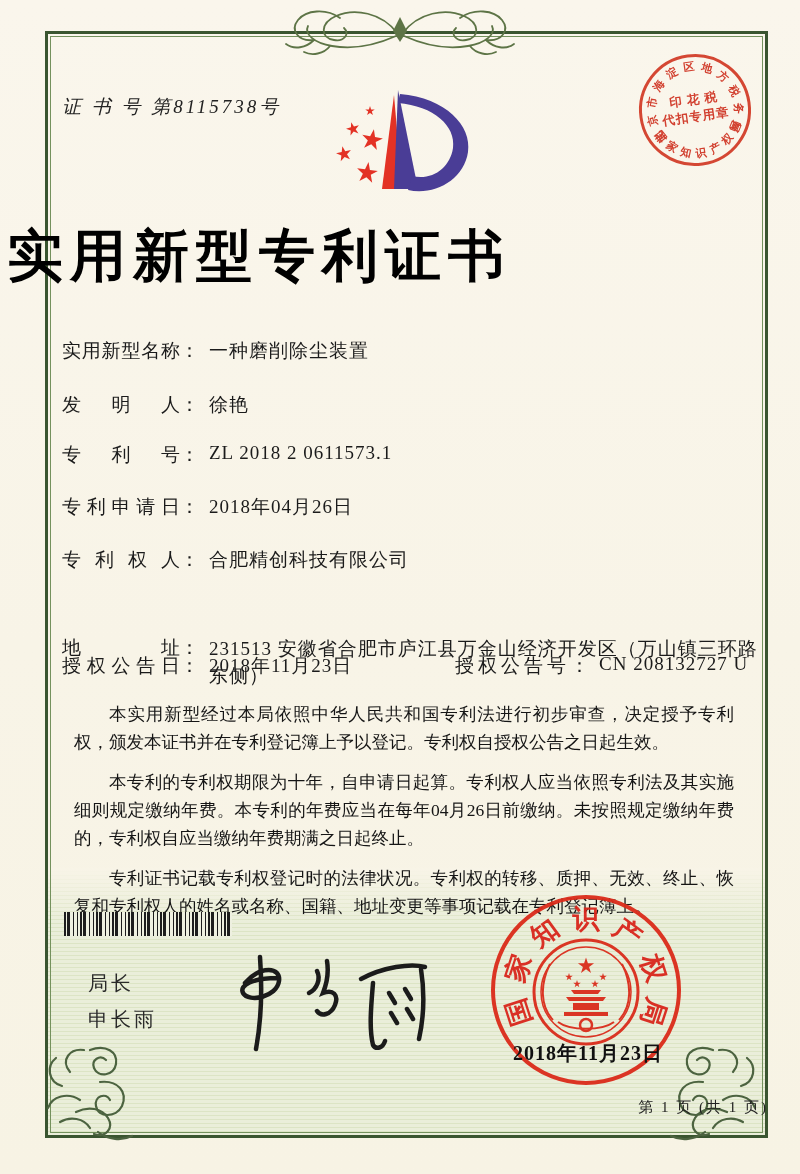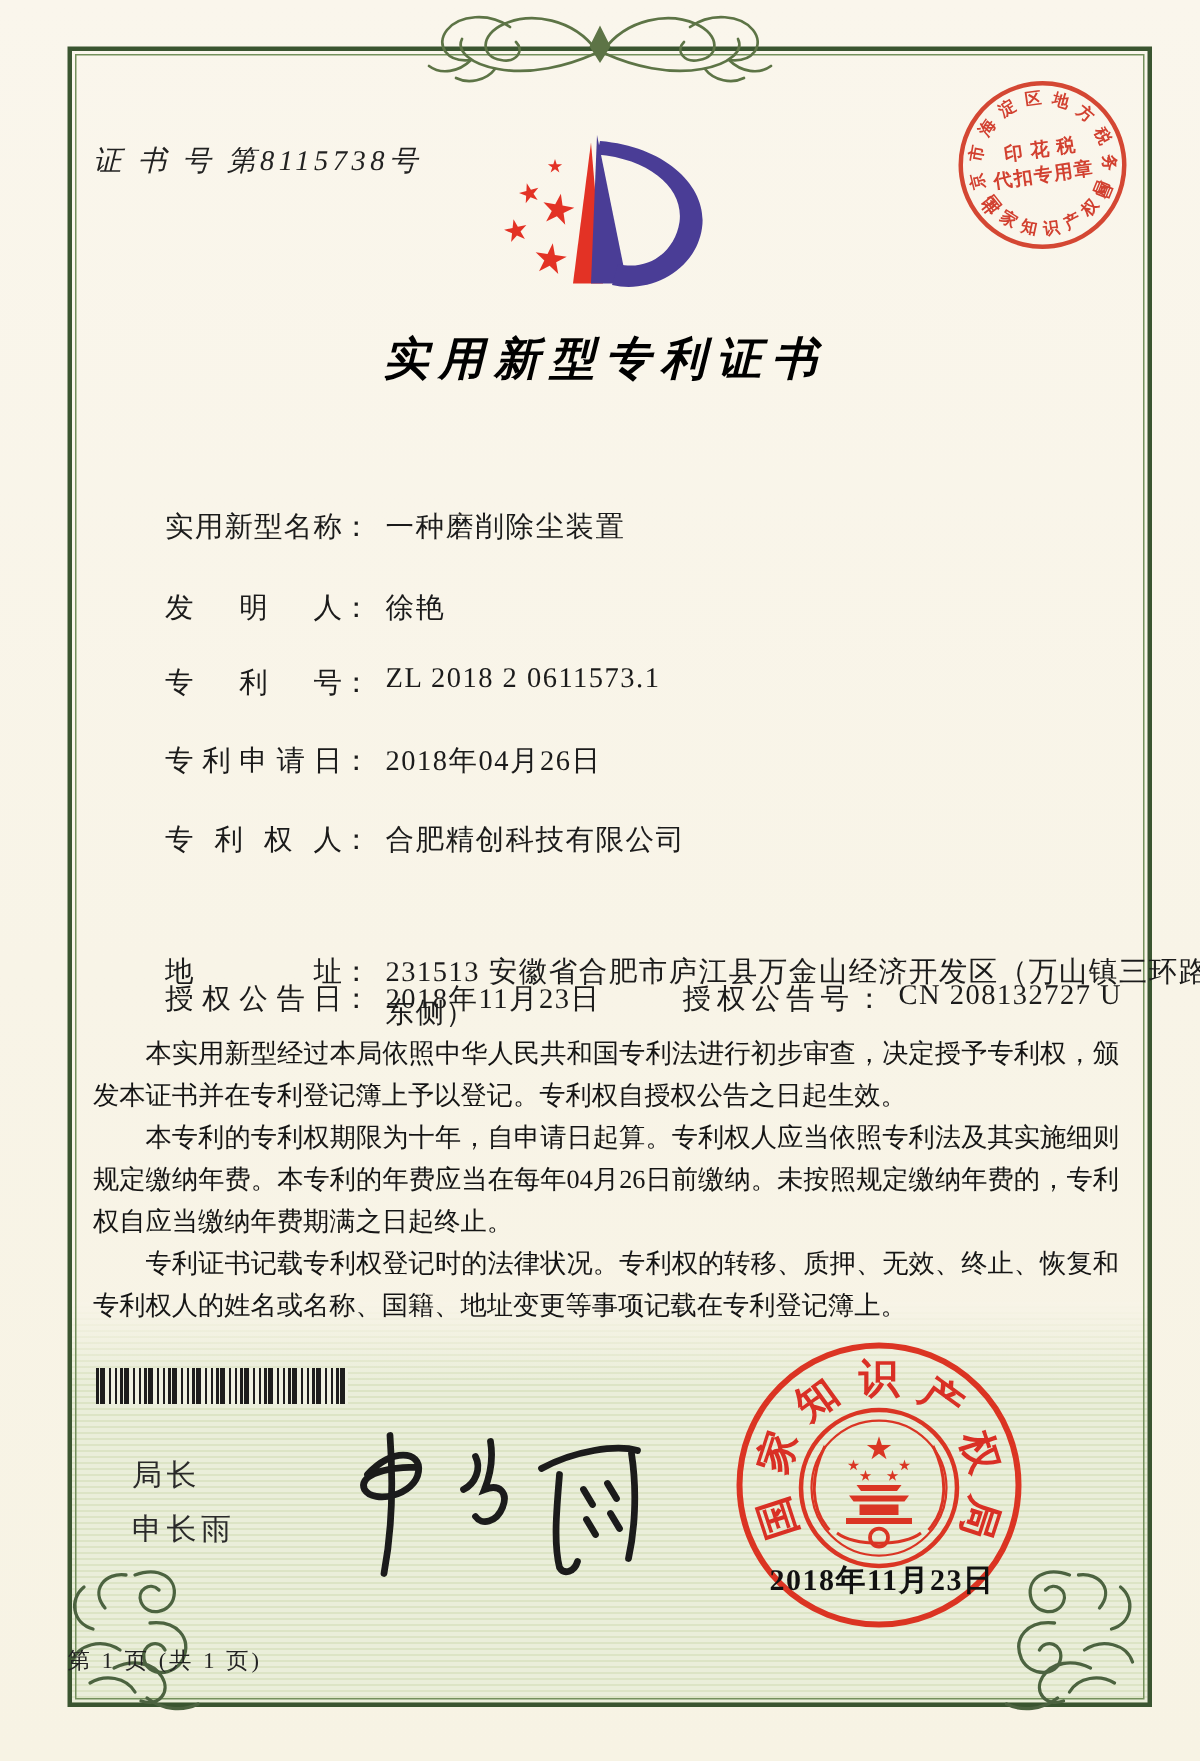--- a/index.html
+++ b/index.html
@@ -44,34 +44,34 @@
   .tax-bottom span:nth-child(2){transform:rotate(220deg) translateY(-43px) rotate(180deg);}
   .tax-bottom span:nth-child(3){transform:rotate(200deg) translateY(-43px) rotate(180deg);}
   .tax-bottom span:nth-child(4){transform:rotate(180deg) translateY(-43px) rotate(180deg);}
   .tax-bottom span:nth-child(5){transform:rotate(160deg) translateY(-43px) rotate(180deg);}
   .tax-bottom span:nth-child(6){transform:rotate(140deg) translateY(-43px) rotate(180deg);}
   .tax-bottom span:nth-child(7){transform:rotate(120deg) translateY(-43px) rotate(180deg);}
   .tax-center{position:absolute;left:50%;top:50%;transform:translate(-50%,-54%);width:90px;
         text-align:center;color:#cf3322;font-weight:bold;}
   .tax-center div{font-size:12.5px;line-height:17px;letter-spacing:1px;}
   
-  .title{position:absolute;left:0;top:219px;width:100%;text-align:center;z-index:4;
-        font-size:30px;font-weight:bold;letter-spacing:7px;text-indent:7px;color:#000;font-style:italic;}
+  .title{position:absolute;left:0;top:219px;width:100%;z-index:4;
+        font-size:56px;font-weight:bold;letter-spacing:7px;text-indent:7px;color:#000;}
   
   .field-row{position:absolute;left:62px;z-index:4;font-size:19px;white-space:nowrap;color:#1b1b1b;}
-  .flabel{display:inline-block;width:118px;text-align:justify;text-align-last:justify;vertical-align:top;margin-left:48px;}
+  .flabel{display:inline-block;width:118px;text-align:justify;text-align-last:justify;vertical-align:top;}
   .fcolon{display:inline-block;vertical-align:top;}
   .fvalue{margin-left:10px;letter-spacing:1px;vertical-align:top;}
   .fvalue.addr{display:inline-block;width:552px;white-space:normal;line-height:27px;}
   .grant2{position:absolute;left:393px;top:0;white-space:nowrap;}
   .grant2 .flabel2{letter-spacing:4px;}
   
   .body-text{position:absolute;left:62px;top:688px;width:684px;z-index:4;
         font-size:17.5px;line-height:28px;text-align:justify;color:#151515;}
-  .body-text p{margin:0;text-indent:2em;}
+  .body-text p{margin:12px;text-indent:2em;}
   
   .barcode{position:absolute;left:64px;top:912px;width:168px;height:24px;z-index:4;
         background:repeating-linear-gradient(90deg,#1d1d1d 0 2px,#eef0e0 2px 3px,#1d1d1d 3px 6px,#eef0e0 6px 9px,#1d1d1d 9px 10px,#eef0e0 10px 13px,#1d1d1d 13px 14px,#eef0e0 14px 16px);}
   .director-title{position:absolute;left:88px;top:970px;z-index:4;font-size:20px;letter-spacing:3px;
         font-family:"Liberation Sans","DejaVu Sans",sans-serif;color:#2a2a2a;}
   .director-name{position:absolute;left:88px;top:1006px;z-index:4;font-size:20px;letter-spacing:3px;
         font-family:"Liberation Sans","DejaVu Sans",sans-serif;color:#2a2a2a;}
   .signature{position:absolute;left:215px;top:945px;z-index:4;}
   .seal{position:absolute;left:489px;top:893px;width:194px;height:194px;z-index:4;opacity:.95;}
   .seal-ring{position:absolute;inset:2px;border:4px solid #db2b1a;border-radius:50%;box-sizing:border-box;}
@@ -80,21 +80,21 @@
   .seal-chars span:nth-child(1){transform:rotate(-108deg) translateY(-71px);}
   .seal-chars span:nth-child(2){transform:rotate(-72deg) translateY(-71px);}
   .seal-chars span:nth-child(3){transform:rotate(-36deg) translateY(-71px);}
   .seal-chars span:nth-child(4){transform:rotate(0deg) translateY(-71px);}
   .seal-chars span:nth-child(5){transform:rotate(36deg) translateY(-71px);}
   .seal-chars span:nth-child(6){transform:rotate(72deg) translateY(-71px);}
   .seal-chars span:nth-child(7){transform:rotate(108deg) translateY(-71px);}
   .emblem{position:absolute;left:41px;top:43px;}
   .seal-date{position:absolute;left:486px;top:1040px;width:204px;text-align:center;z-index:6;
         font-size:20px;font-weight:bold;letter-spacing:1px;color:#111;}
-  .footer{position:absolute;left:45px;right:32px;top:1098px;text-align:left;z-index:4;
+  .footer{position:absolute;left:45px;right:32px;top:1098px;text-align:right;z-index:4;
         font-size:15px;letter-spacing:2px;color:#222;}
   svg{display:block;}
 </style>
 </head>
 <body>
 
 <div class="page">
 
   <div class="green-band">
       <div class="fade"></div>

